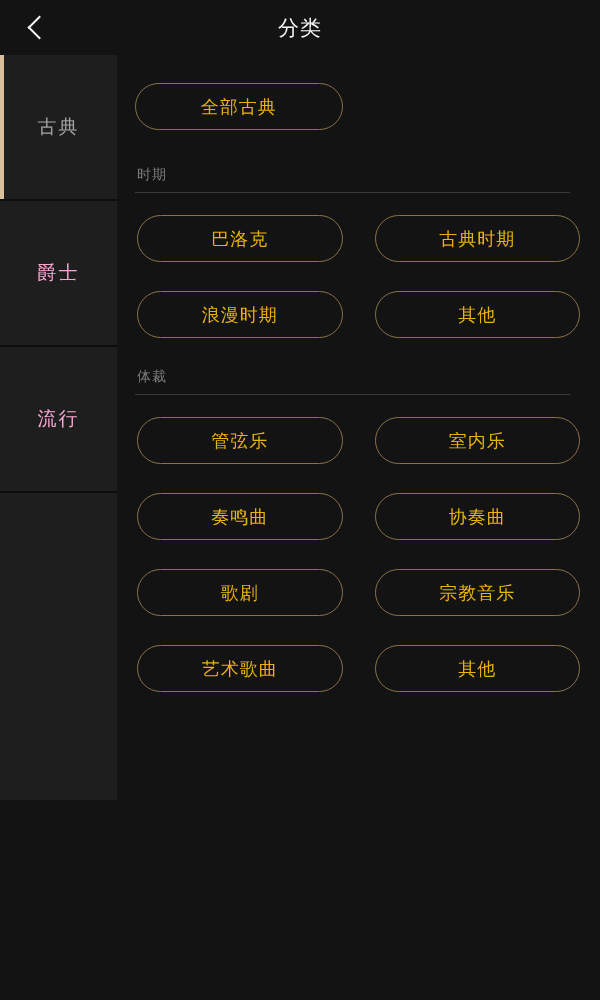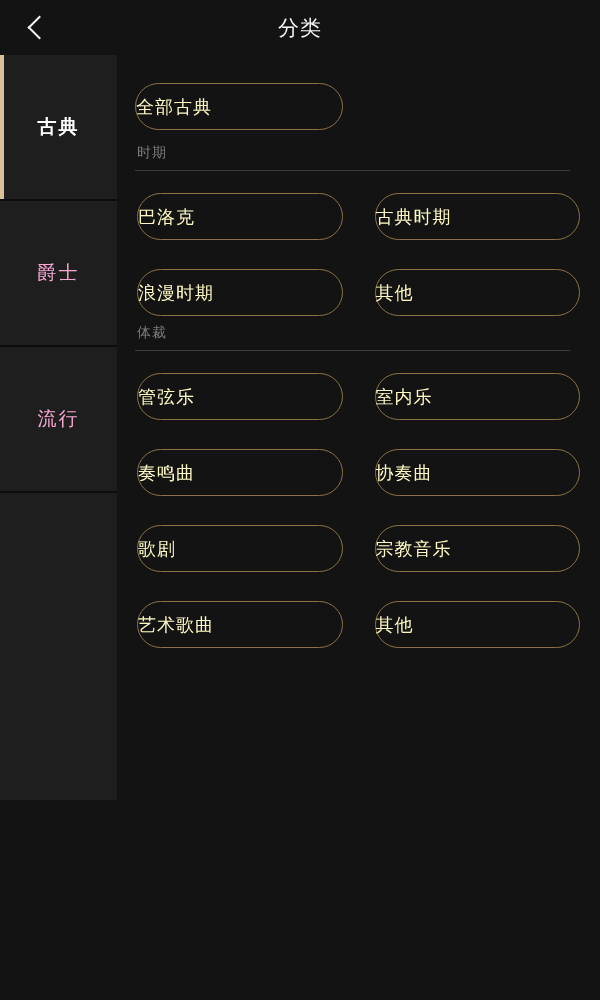--- a/index.html
+++ b/index.html
@@ -72,21 +72,21 @@
     display: flex; align-items: center; justify-content: center;
     background: #1e1e1e;
     border-bottom: 2px solid #0d0d0d;
     cursor: pointer;
   }
   .side-item .side-label {
     font-size: 19px;
     color: #f9a8d4;
     letter-spacing: 2px;
   }
-  .side-item.active .side-label { color: #ffffff; font-weight: bold; }
+  .side-item.active .side-label { color: #a3a3a3; }
   .side-item.active::before {
     content: "";
     position: absolute;
     left: 0; top: 0; bottom: 0;
     width: 4px;
     background: #d9c09a;
   }
   .side-filler {
     flex: 1 1 auto;
     background: #1e1e1e;
@@ -97,42 +97,42 @@
     flex: 1 1 auto;
     min-width: 0;
     background: #131313;
     padding: 0 18px 0 18px;
     overflow: hidden;
   }
 
   .chip {
     display: flex;
     align-items: center;
-    justify-content: flex-start;
+    justify-content: center;
     height: 47px;
     border: 1px solid #8c7246;
     border-radius: 24px;
-    color: #fef9c3;
+    color: #eab308;
     font-size: 18px;
     letter-spacing: 1px;
     background: #131313;
     cursor: pointer;
     white-space: nowrap;
   }
 
   .chip-all-wrap {
     padding-top: 28px;
     padding-bottom: 6px;
     display: grid;
     grid-template-columns: 1fr 1fr;
     column-gap: 32px;
   }
   .chip-all-wrap .chip { width: 100%; }
 
-  .section { margin-top: 8px; }
+  .section { margin-top: 30px; }
   .section-title {
     color: #7c7c7c;
     font-size: 14px;
     letter-spacing: 1px;
     padding-bottom: 8px;
     padding-left: 2px;
   }
   .section-rule {
     height: 1px;
     background: #3a3a3a;

